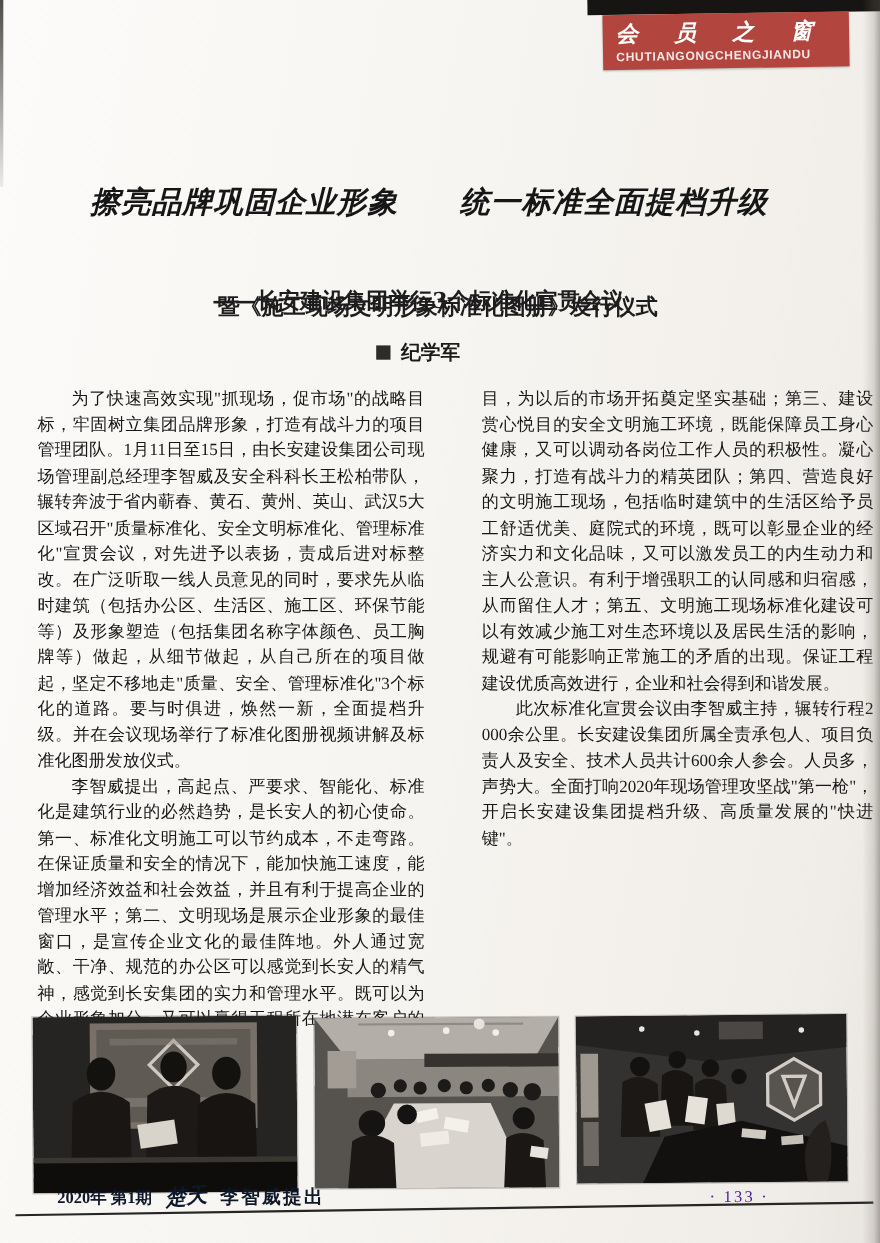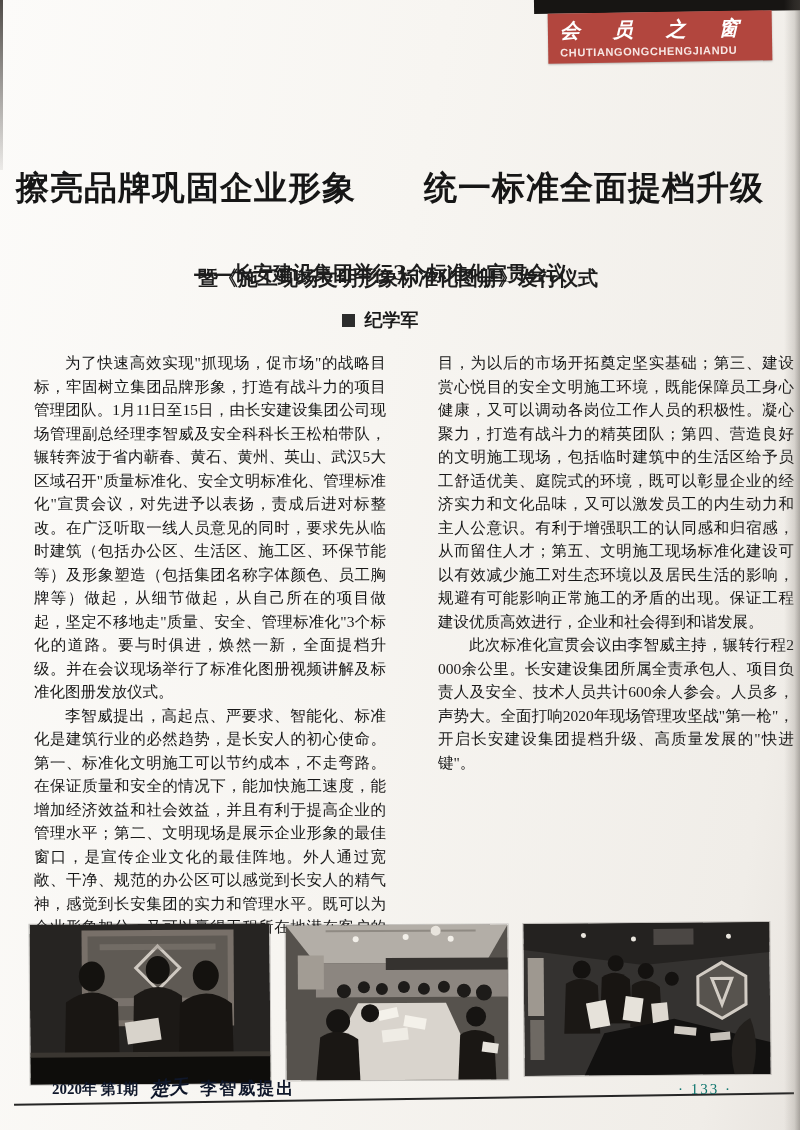--- a/index.html
+++ b/index.html
@@ -28,21 +28,21 @@
     margin:4px 0 0 12px;white-space:nowrap;
   }
   .banner-sub{
     font-family:"Liberation Sans",sans-serif;font-weight:bold;font-size:11px;
     letter-spacing:0.6px;margin:2px 0 0 12px;color:#f7e6e3;white-space:nowrap;
   }
   
   .title{
     position:absolute;left:0;right:20px;top:166px;text-align:center;
     font-family:"DejaVu Serif","Liberation Serif",serif;
-    font-weight:900;font-size:33px;color:#161616;letter-spacing:1px;white-space:nowrap;
+    font-weight:900;font-size:27px;color:#161616;letter-spacing:1px;white-space:nowrap;font-style:italic;
   }
   .subtitle{
     position:absolute;left:0;right:40px;text-align:center;
     font-family:"DejaVu Serif","Liberation Serif",serif;
     font-weight:bold;font-size:20px;color:#1d1d1d;white-space:nowrap;
   }
   .subtitle.l1{top:226px;margin-top:34px;}
   .subtitle.l2{top:265px;padding-left:36px;}
   .author{
     position:absolute;left:0;right:40px;top:308px;text-align:center;
@@ -68,21 +68,21 @@
   .footer-rule{position:absolute;left:14px;top:1098px;width:780px;height:2px;background:#262626;transform:rotate(-0.85deg);}
   .footer-left{
     position:absolute;left:52px;top:1075px;display:flex;align-items:baseline;gap:12px;
     color:#0f172a;font-weight:bold;font-size:15px;
   }
   .journal-script{
     font-family:"DejaVu Serif","Liberation Serif",serif;font-style:italic;font-weight:bold;
     font-size:19px;transform:rotate(-5deg);display:inline-block;
   }
   .journal-name{font-size:17px;font-weight:900;letter-spacing:2px;}
-  .page-number{position:absolute;left:678px;top:1081px;font-size:15px;letter-spacing:2px;color:#0f766e;}
+  .page-number{position:absolute;left:645px;top:1081px;font-size:15px;letter-spacing:2px;color:#4c1d95;}
 </style>
 </head>
 <body>
 
 <div class="page"></div>
 <div class="scan-top-bar"></div>
 <div class="scan-left-edge"></div>
 
 <div class="banner" style="background: rgb(178, 70, 62);">
   <div class="banner-title">会 员 之 窗</div>

